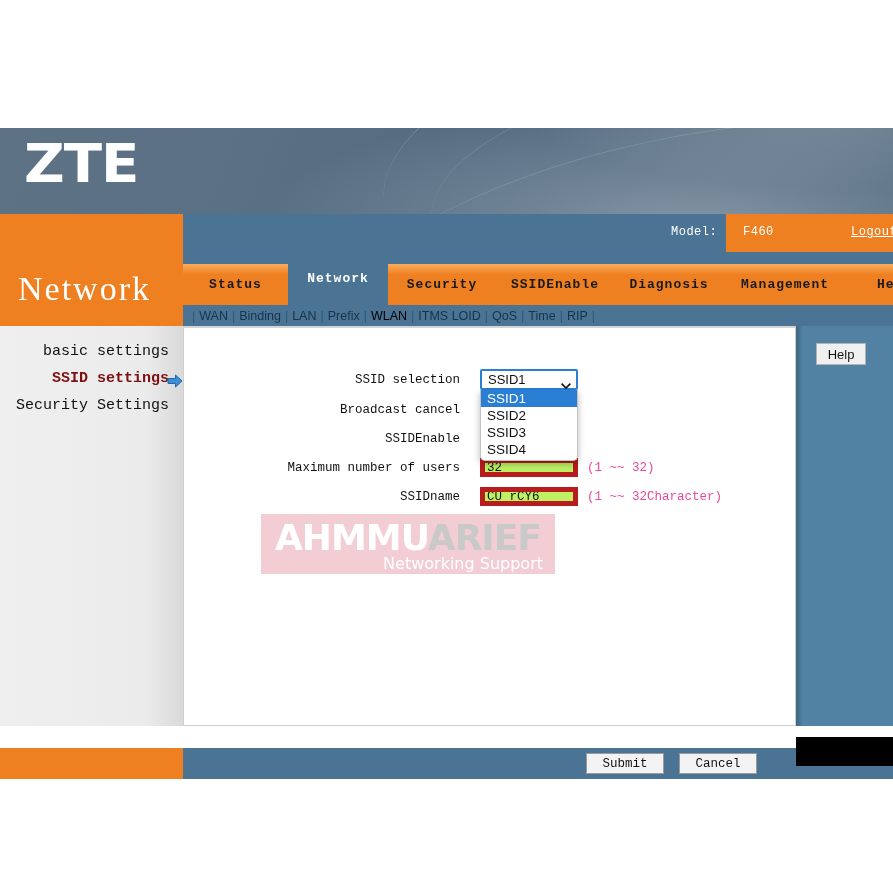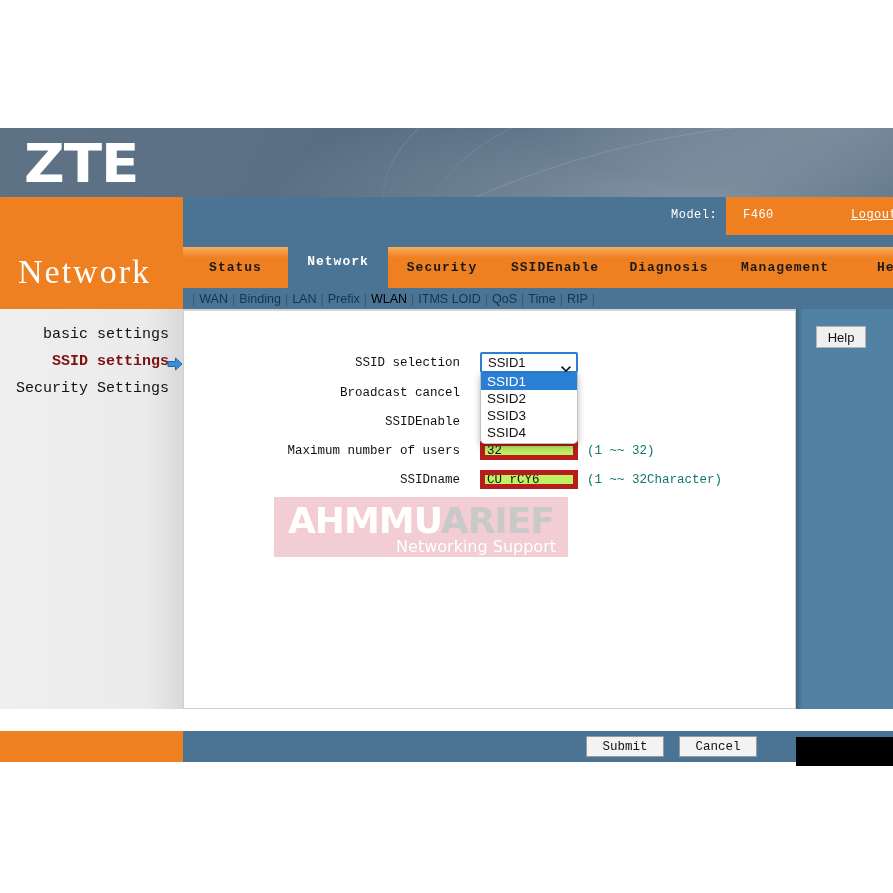--- a/index.html
+++ b/index.html
@@ -22,21 +22,21 @@
     top: 128px;
     width: 893px;
     height: 638px;
     background: #ffffff;
   }
 
   
   .banner {
     position: relative;
     width: 893px;
-    height: 69px;
+    height: 86px;
     background:
       radial-gradient(ellipse 700px 200px at 78% 110%, rgba(255,255,255,0.30), rgba(255,255,255,0) 62%),
       radial-gradient(ellipse 500px 120px at 95% -20%, rgba(255,255,255,0.22), rgba(255,255,255,0) 65%),
       linear-gradient(110deg, #5e7285 0%, #5a7084 28%, #50687e 60%, #4a6379 100%);
     overflow: hidden;
   }
   .banner .swoosh1 {
     position: absolute;
     left: 380px;
     top: -120px;
@@ -335,21 +335,21 @@
     font-size: 12.5px;
     color: #111111;
     padding: 0 2px;
     box-sizing: border-box;
     outline: none;
   }
   .fhint {
     padding-left: 9px;
     font-family: "Liberation Mono", monospace;
     font-size: 12.5px;
-    color: #0f766e;
+    color: #ec4899;
     white-space: nowrap;
   }
   .fcheck {
     width: 13px;
     height: 13px;
     cursor: pointer;
   }
 
   
   .select-wrap {
@@ -406,21 +406,21 @@
     white-space: nowrap;
   }
   .opt.selected {
     background: #2a7fd4;
     color: #ffffff;
   }
 
   
   .watermark {
     position: absolute;
-    left: 87px;
+    left: 74px;
     top: 183px;
     width: 300px;
     height: 66px;
     background: #f2cdd3;
     border: 3px solid #ffffff;
     box-sizing: border-box;
     z-index: 5;
     overflow: hidden;
   }
   .wm-line1 {

